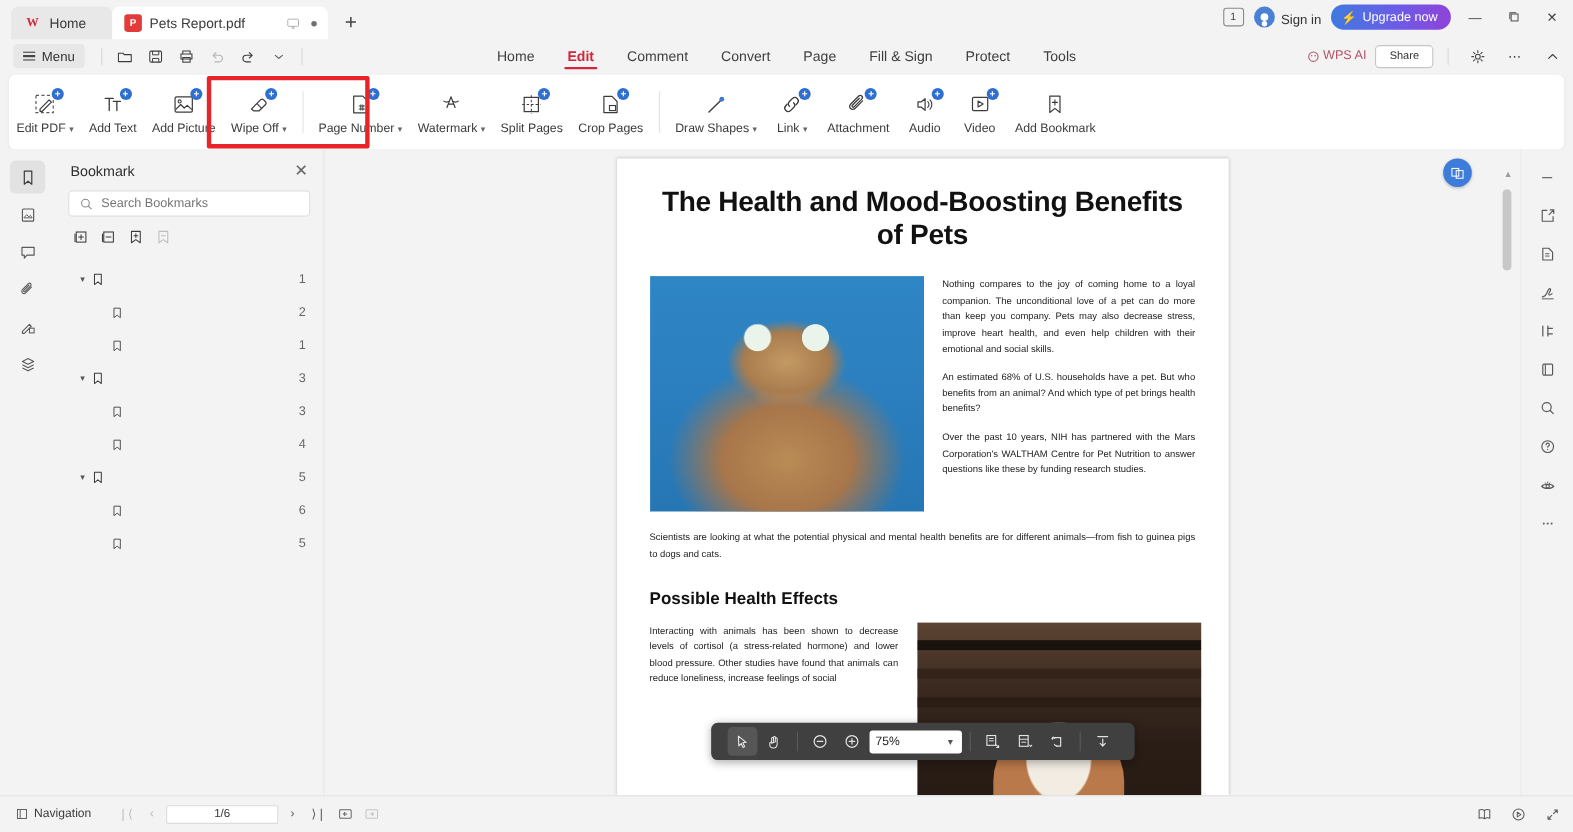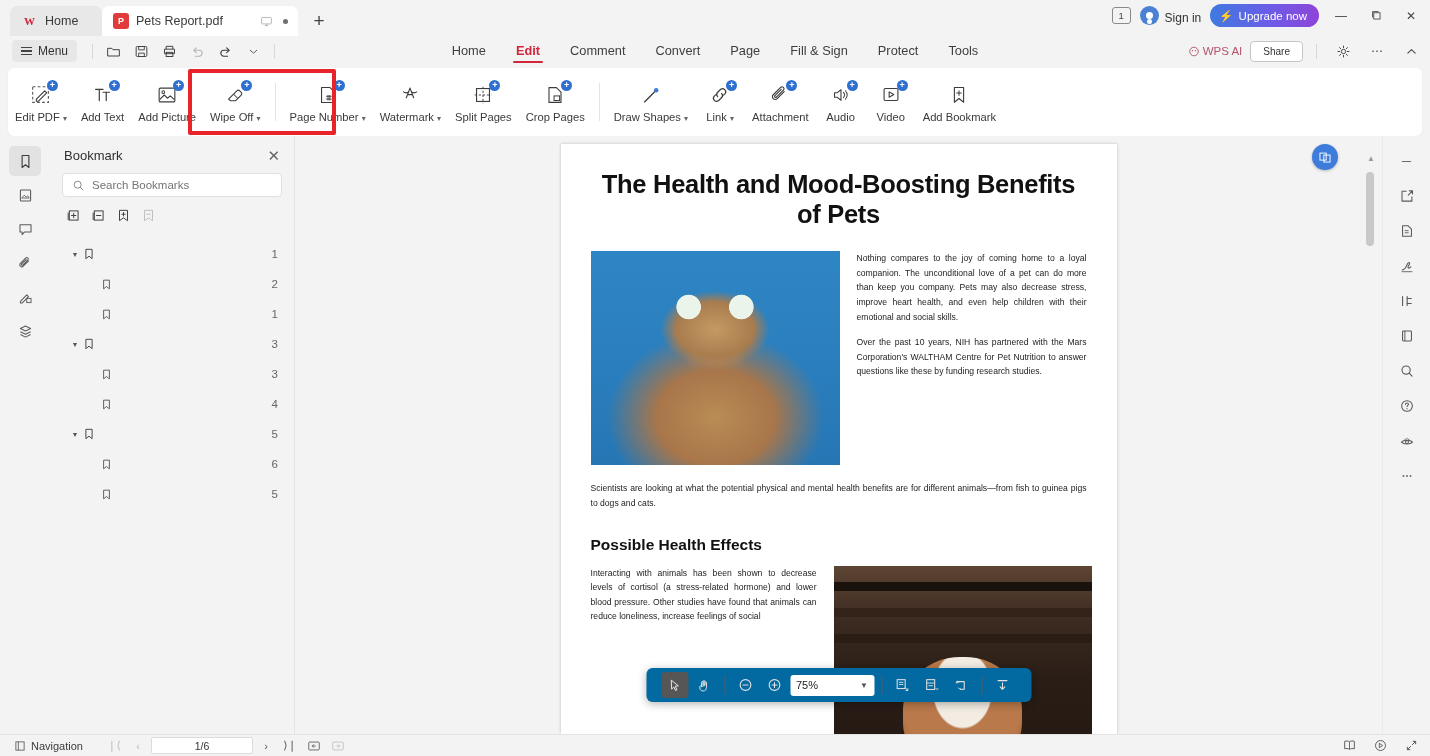--- a/index.html
+++ b/index.html
@@ -161,21 +161,21 @@
       linear-gradient(180deg, #5d4433 0%, #3b2a20 30%, #2a1d16 60%, #241913 100%);
     position: relative; overflow: hidden; }
   .dog-img::before { content:""; position:absolute; left:0; right:0; top:16px; height:9px;
      background: #1a120d; box-shadow: 0 26px 0 0 #342318, 0 52px 0 0 #2b1d14; }
   .dog-img::after { content:""; position:absolute; left:27%; bottom:-6%; width:46%; height:58%;
      border-radius: 48% 48% 40% 40%; background: radial-gradient(ellipse at 50% 30%, #f2ece3 0 34%, #b9794a 36% 72%, #8d5632 100%); }
 
   
   .floatbar {
     position: absolute; left: 50%; transform: translateX(-50%); bottom: 32px;
-    height: 34px; background: #0369a1; border-radius: 6px; display: flex; align-items: center;
+    height: 34px; background: #404040; border-radius: 6px; display: flex; align-items: center;
     gap: 2px; padding: 0 15px; box-shadow: 0 2px 8px rgba(0,0,0,.3); z-index: 9;
   }
   .fb { width: 27px; height: 26px; display: flex; align-items: center; justify-content: center;
     border-radius: 4px; color: #e6e6e6; cursor: pointer; }
   .fb.on { background: #565656; }
   .fb-sep { width: 1px; height: 18px; background: #5b5b5b; margin: 0 5px; }
   .zoomsel { width: 84px; height: 21px; background: #fff; border-radius: 3px; display: flex;
     align-items: center; padding: 0 6px; font-size: 11px; color: #222; cursor: pointer; }
   .zoomsel .cv { margin-left: auto; font-size: 8px; color: #555; }
 
@@ -183,21 +183,21 @@
     background: #3d7cdb; display: flex; align-items: center; justify-content: center;
     box-shadow: 0 1px 3px rgba(0,0,0,.25); cursor: pointer; z-index: 8; }
   .scrollbar { position: absolute; right: 8px; top: 18px; bottom: 10px; width: 8px; }
   .scrollthumb { position: absolute; top: 18px; width: 8px; height: 74px; border-radius: 4px; background: #c8c8c8; }
   .scroll-cap { position:absolute; top:0; left:1px; width:7px; height:7px; color:#9a9a9a; font-size:8px; }
 
   .railR { width: 48px; background: #f3f3f3; display: flex; flex-direction: column;
     align-items: center; padding-top: 10px; gap: 5px; flex: none; border-left: 1px solid #eaeaea; }
 
   
-  .statusbar { height: 22px; background: #f3f3f3; border-top: 1px solid #e3e3e3;
+  .statusbar { height: 33px; background: #f3f3f3; border-top: 1px solid #e3e3e3;
     display: flex; align-items: center; padding: 0 8px; flex: none; position: relative; }
   .nav-btn { display: flex; align-items: center; gap: 5px; font-size: 11px; color: #3c3c3c;
     padding: 0 6px; cursor: pointer; }
   .pg-ctrl { display: flex; align-items: center; gap: 2px; margin-left: 14px; }
   .pg-ic { width: 22px; height: 18px; display: flex; align-items: center; justify-content: center;
     font-size: 11px; color: #555; cursor: pointer; }
   .pg-ic.dim { color: #bbb; }
   .pg-box { width: 102px; height: 17px; background: #fff; border: 1px solid #dcdcdc; border-radius: 2px;
     font-size: 10.5px; color: #333; display: flex; align-items: center; justify-content: center; }
   .status-right { position: absolute; right: 10px; display: flex; align-items: center; gap: 14px; }
@@ -650,20 +650,21 @@
       </div>
     </div>
 
     <div class="docarea">
       <div class="page">
         <div class="doc-title">The Health and Mood-Boosting Benefits of Pets</div>
         <div class="cols">
           <div class="cat-img"></div>
           <div class="coltext">
             <p>Nothing compares to the joy of coming home to a loyal companion. The unconditional love of a pet can do more than keep you company. Pets may also decrease stress, improve heart health, and even help children with their emotional and social skills.</p>
+            <p>An estimated 68% of U.S. households have a pet. But who benefits from an animal? And which type of pet brings health benefits?</p>
             <p>Over the past 10 years, NIH has partnered with the Mars Corporation's WALTHAM Centre for Pet Nutrition to answer questions like these by funding research studies.</p>
           </div>
         </div>
         <p class="fullp">Scientists are looking at what the potential physical and mental health benefits are for different animals—from fish to guinea pigs to dogs and cats.</p>
         <div class="sec-h2">Possible Health Effects</div>
         <div class="cols2">
           <div class="coltext" style="width:226px;flex:none">
             <p>Interacting with animals has been shown to decrease levels of cortisol (a stress-related hormone) and lower blood pressure. Other studies have found that animals can reduce loneliness, increase feelings of social</p>
           </div>
           <div class="dog-img"></div>

